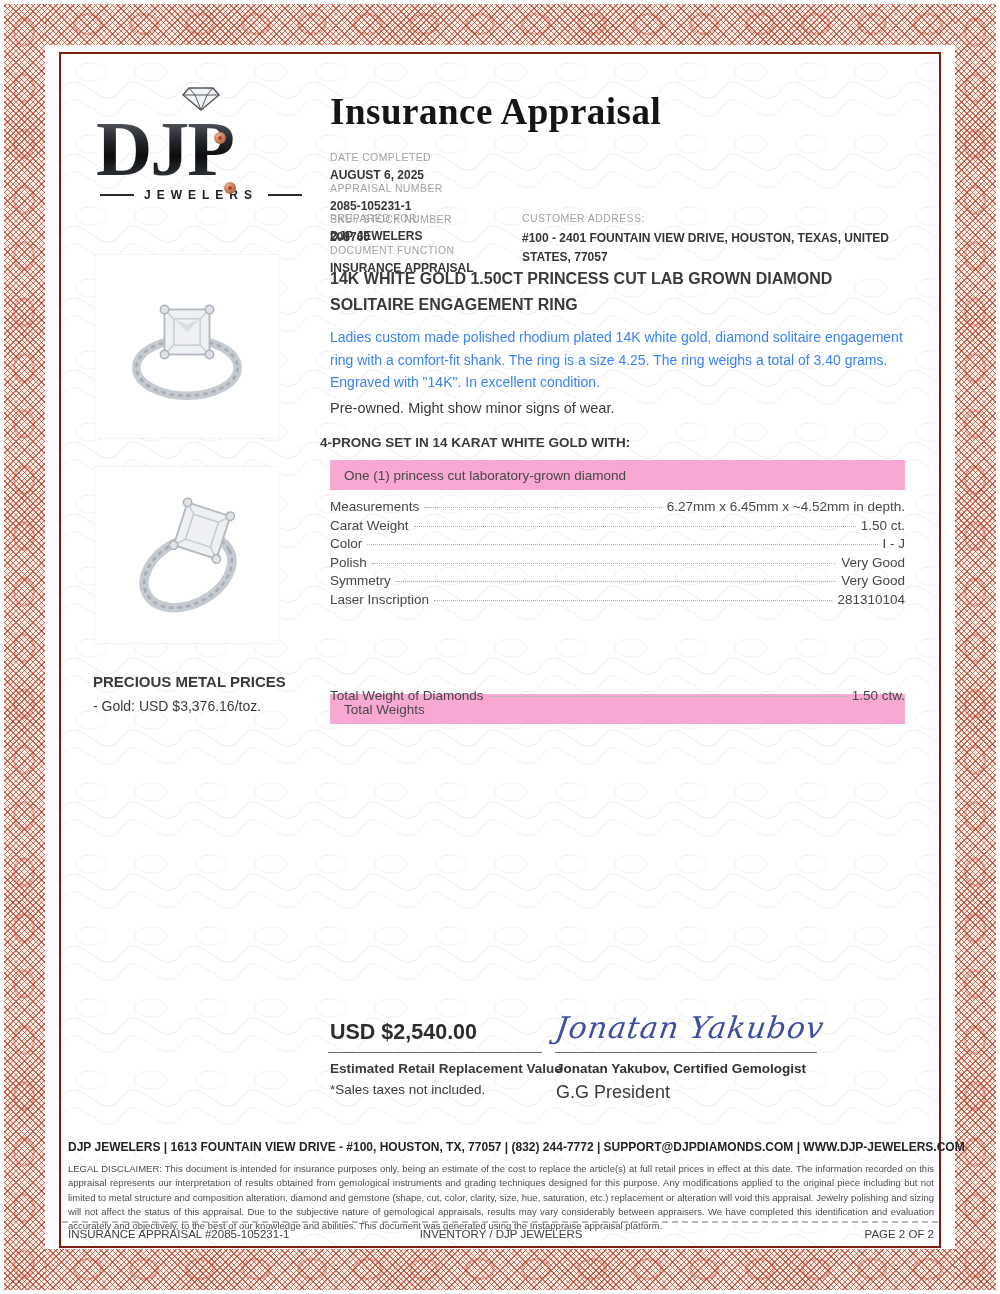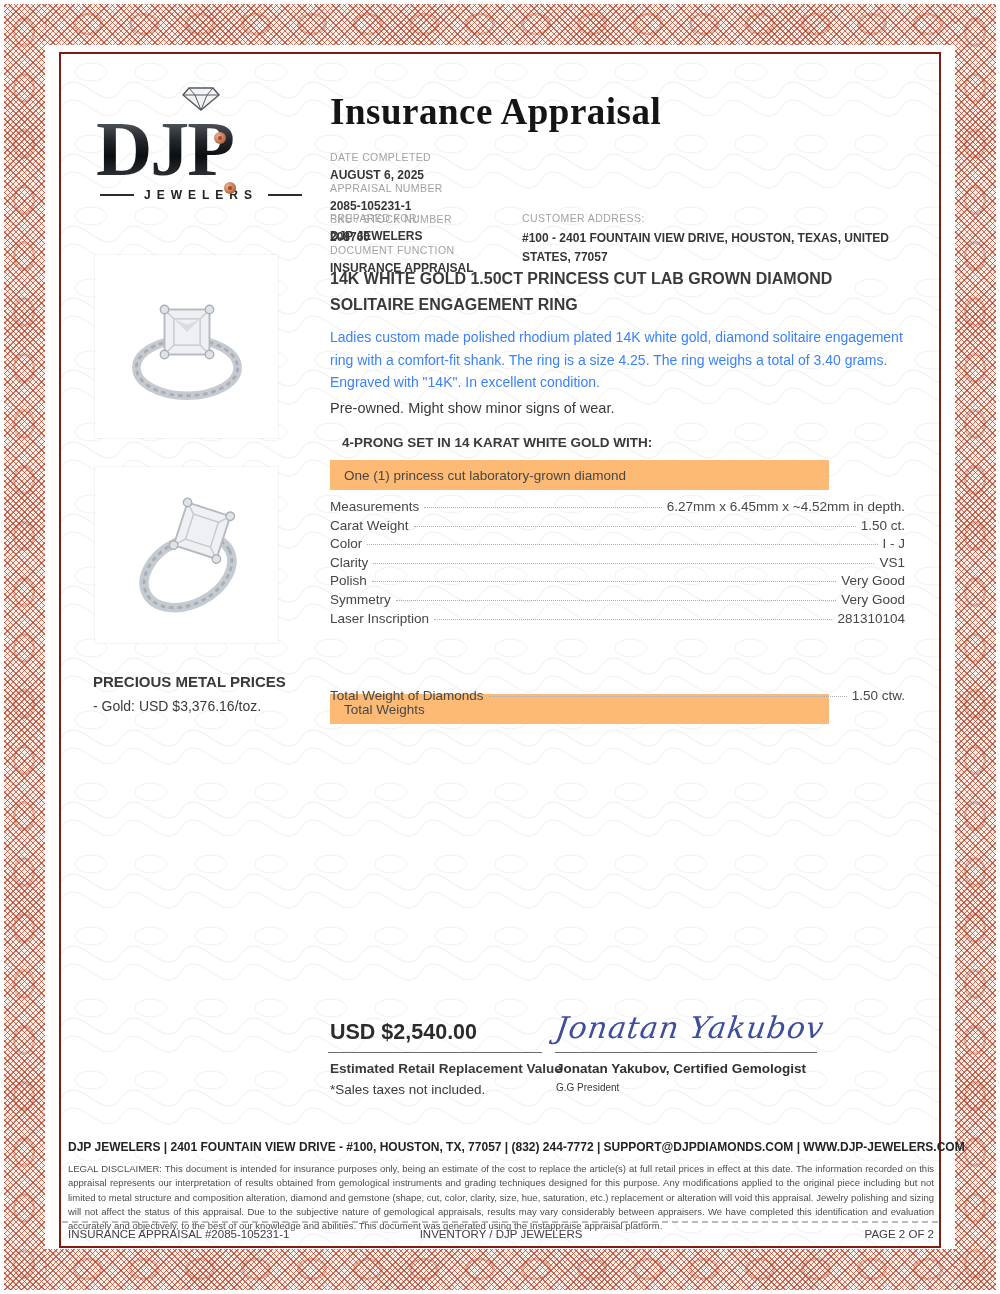--- a/index.html
+++ b/index.html
@@ -60,22 +60,22 @@
   .fields-row .col{width:148px;}
   .fields-row .col:last-child{width:136px;}
   .prep-row{left:330px;top:212px;width:576px;display:flex;}
   .prep-col1{width:192px;}
   .prep-col2{width:384px;}
   .prep-col2 .fld-value{white-space:normal;line-height:1.55;}
   
   .item-title{left:330px;top:266px;width:556px;font-size:16px;font-weight:700;color:#3a3a3a;line-height:1.6;}
   .item-desc{left:330px;top:326px;width:582px;font-size:14px;color:#3b82f6;line-height:1.62;}
   .cond-note{left:330px;top:400px;width:580px;font-size:14.5px;color:#3a3a3a;}
-  .setting-head{left:342px;top:435px;width:580px;font-size:13.5px;font-weight:700;color:#3a3a3a;}
-  .gray-bar{left:330px;width:499px;height:30px;background:#fdba74;display:flex;align-items:center;padding-left:14px;box-sizing:border-box;font-size:13.5px;color:#474747;}
+  .setting-head{left:320px;top:435px;width:580px;font-size:13.5px;font-weight:700;color:#3a3a3a;}
+  .gray-bar{left:330px;width:575px;height:30px;background:#f9a8d4;display:flex;align-items:center;padding-left:14px;box-sizing:border-box;font-size:13.5px;color:#474747;}
   .bar-stone{top:460px;}
   .bar-totals{top:651px;margin-top:43px;}
   .spec-table{left:330px;top:499px;width:575px;}
   .spec-row{display:flex;align-items:baseline;height:18.6px;font-size:13.5px;color:#474747;}
   .spec-label{white-space:nowrap;}
   .spec-value{white-space:nowrap;}
   .dots{flex:1;border-bottom:1px dotted #adadad;margin:0 5px;transform:translateY(-3px);}
   .totals-table{left:330px;top:688px;width:575px;}
   
   .metal-head{left:93px;top:673px;width:220px;font-size:15px;font-weight:700;color:#3a3a3a;}
@@ -86,21 +86,21 @@
   .val-label{left:330px;top:1061px;font-size:13.5px;font-weight:700;color:#3a3a3a;}
   .val-note{left:330px;top:1082px;font-size:13.5px;color:#3a3a3a;}
   
   .sig-script{
     left:556px;top:1010px;width:300px;
     font-family:"DejaVu Serif", serif;font-style:italic;font-size:30px;color:#3f4e9c;
     transform:skewX(-8deg);letter-spacing:1px;white-space:nowrap;
   }
   .sig-line{left:555px;top:1052px;width:262px;border-top:1px solid #6e6e6e;}
   .sig-name{left:556px;top:1061px;font-size:13.5px;font-weight:700;color:#303030;}
-  .sig-title{left:556px;top:1082px;font-size:10px;color:#3a3a3a;}
+  .sig-title{left:556px;top:1082px;font-size:18px;color:#3a3a3a;}
   
   .foot-contact{left:68px;top:1140px;width:868px;font-size:12px;font-weight:700;color:#242424;white-space:nowrap;}
   .foot-disc{left:68px;top:1162px;width:866px;font-size:9.5px;color:#4c4c4c;line-height:1.5;text-align:justify;}
   .foot-dash{left:62px;top:1221px;width:876px;border-top:2px dashed #b9b9b9;}
   .bottom-bar{left:68px;top:1228px;width:866px;display:flex;font-size:11.5px;color:#3e3e3e;}
   .bottom-bar .bl{flex:1;text-align:left;}
   .bottom-bar .bc{flex:1;text-align:center;white-space:nowrap;}
   .bottom-bar .br{flex:1;text-align:right;}
 </style>
 </head>
@@ -228,25 +228,20 @@
     <span class="spec-label">Carat Weight</span>
     <span class="dots"></span>
     <span class="spec-value">1.50 ct.</span>
   </div>
   <div class="spec-row">
     <span class="spec-label">Color</span>
     <span class="dots"></span>
     <span class="spec-value">I - J</span>
   </div>
   <div class="spec-row">
-    <span class="spec-label">Clarity</span>
-    <span class="dots"></span>
-    <span class="spec-value">VS1</span>
-  </div>
-  <div class="spec-row">
     <span class="spec-label">Polish</span>
     <span class="dots"></span>
     <span class="spec-value">Very Good</span>
   </div>
   <div class="spec-row">
     <span class="spec-label">Symmetry</span>
     <span class="dots"></span>
     <span class="spec-value">Very Good</span>
   </div>
   <div class="spec-row">
@@ -272,20 +267,20 @@
 <div class="abs val-amount">USD $2,540.00</div>
 <div class="abs val-line"></div>
 <div class="abs val-label">Estimated Retail Replacement Value</div>
 <div class="abs val-note">*Sales taxes not included.</div>
 
 <div class="abs sig-script">Jonatan Yakubov</div>
 <div class="abs sig-line"></div>
 <div class="abs sig-name">Jonatan Yakubov, Certified Gemologist</div>
 <div class="abs sig-title">G.G President</div>
 
-<div class="abs foot-contact">DJP JEWELERS | 2401 FOUNTAIN VIEW DRIVE - #100, HOUSTON, TX, 77057 | (832) 244-7772 | SUPPORT@DJPDIAMONDS.COM | WWW.DJP-JEWELERS.COM</div>
+<div class="abs foot-contact">DJP JEWELERS | 1613 FOUNTAIN VIEW DRIVE - #100, HOUSTON, TX, 77057 | (832) 244-7772 | SUPPORT@DJPDIAMONDS.COM | WWW.DJP-JEWELERS.COM</div>
 <div class="abs foot-disc">LEGAL DISCLAIMER: This document is intended for insurance purposes only, being an estimate of the cost to replace the article(s) at full retail prices in effect at this date. The information recorded on this appraisal represents our interpretation of results obtained from gemological instruments and grading techniques designed for this purpose. Any modifications applied to the original piece including but not limited to metal structure and composition alteration, diamond and gemstone (shape, cut, color, clarity, size, hue, saturation, etc.) replacement or alteration will void this appraisal. Jewelry polishing and sizing will not affect the status of this appraisal.  Due to the subjective nature of gemological appraisals, results may vary considerably between appraisers. We have completed this identification and evaluation accurately and objectively, to the best of our knowledge and abilities. This document was generated using the Instappraise appraisal platform.</div>
 <div class="abs foot-dash"></div>
 <div class="abs bottom-bar">
   <span class="bl">INSURANCE APPRAISAL #2085-105231-1</span>
   <span class="bc">INVENTORY / DJP JEWELERS</span>
   <span class="br">PAGE 2 OF 2</span>
 </div>
 
 </body></html>

